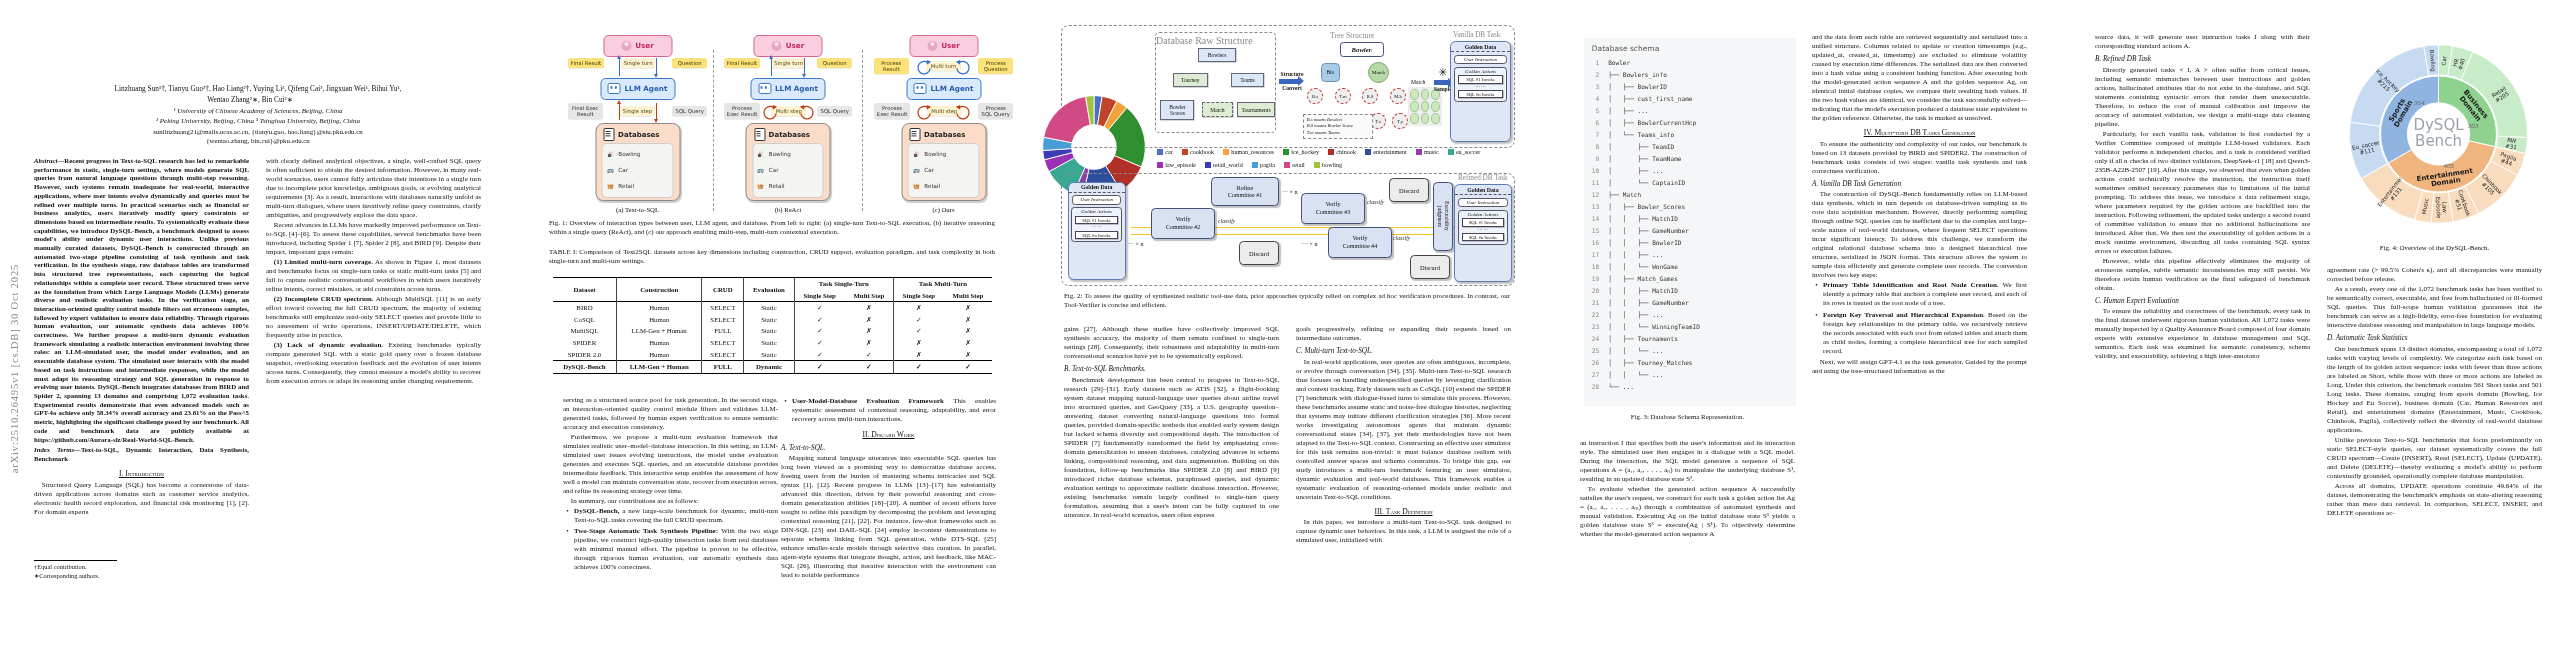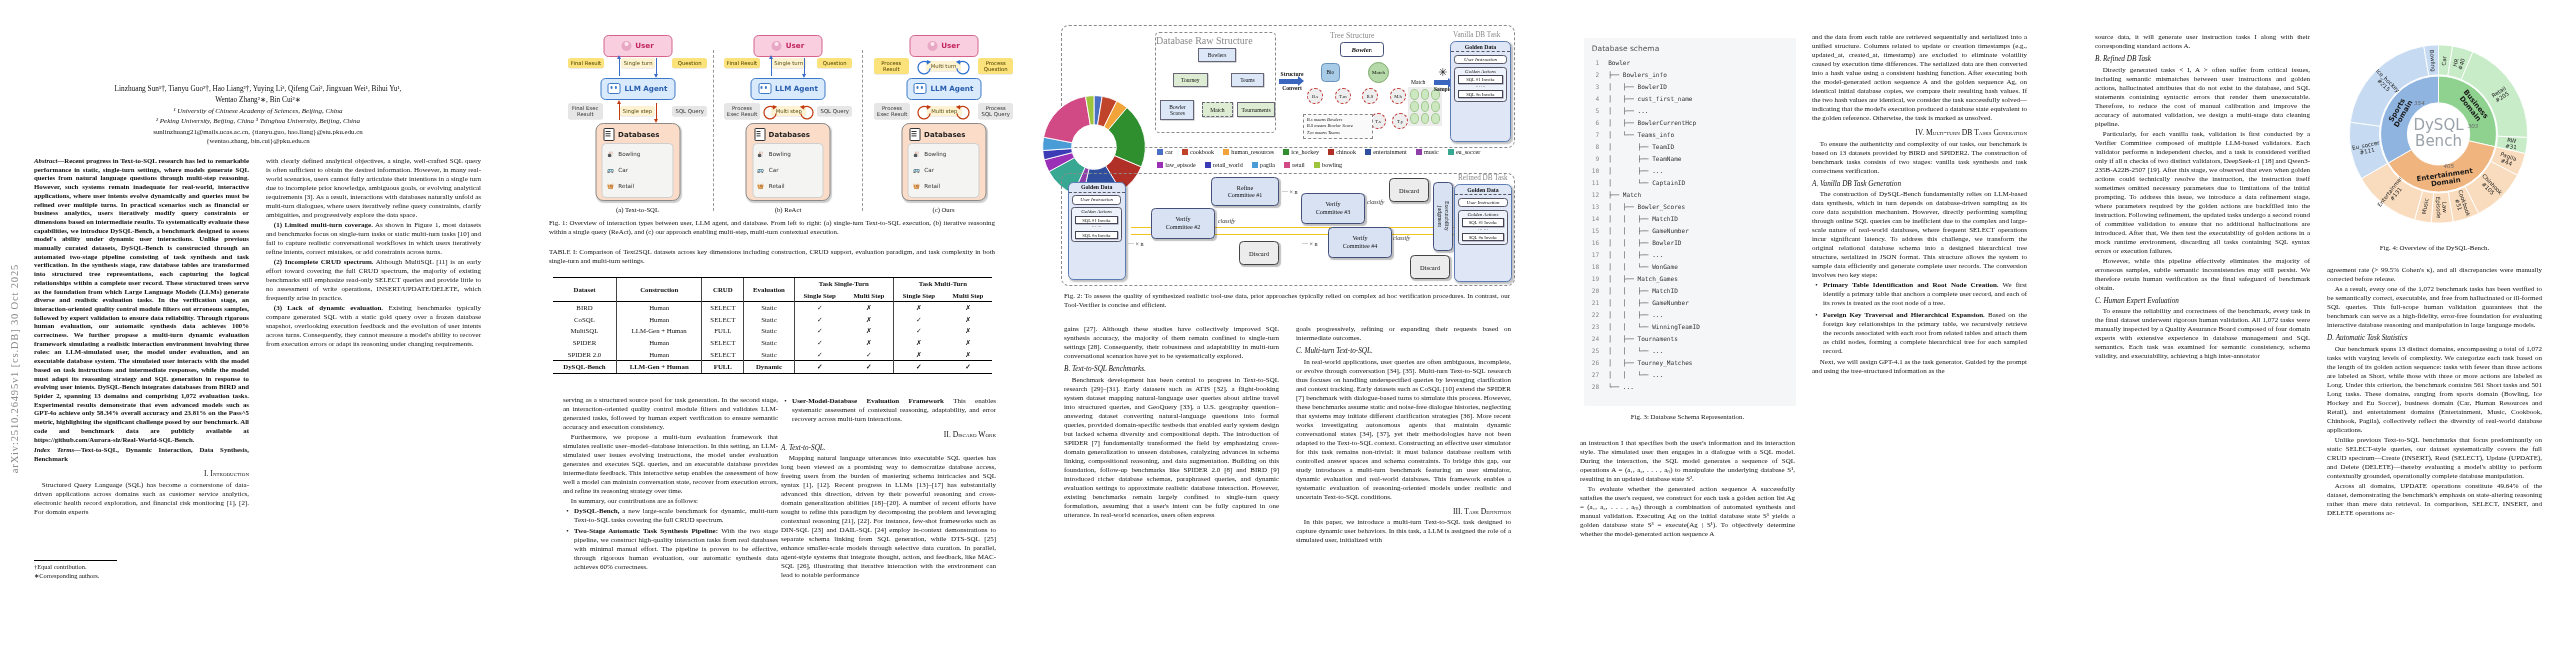--- a/index.html
+++ b/index.html
@@ -4,21 +4,21 @@
 <style>
   html,body{margin:0;padding:0;background:#fff;}
   #canvas{position:relative;width:2576px;height:667px;background:#fff;overflow:hidden;
           font-family:"Liberation Serif",serif;color:#111;}
   .page{position:absolute;top:0;width:515px;height:667px;background:#fff;}
   .abs{position:absolute;}
   .col{position:absolute;width:215px;}
   p{margin:0 0 1.1px 0;text-align:justify;text-indent:7.8px;font-size:7px;line-height:9px;}
   p.ni{text-indent:0;}
   .abstxt{font-weight:bold;font-size:6.8px;line-height:8.7px;}
-  .sechead{font-variant:small-caps;text-align:right;font-size:7.6px;margin:5px 0 2.8px;text-indent:0;}
+  .sechead{font-variant:small-caps;text-align:center;font-size:7.6px;margin:5px 0 2.8px;text-indent:0;text-decoration:underline;}
   .subhead{font-style:italic;font-size:7.2px;margin:4.4px 0 2.2px;text-indent:0;text-align:left;}
   .bullet{display:flex;margin:1.1px 0 1.1px 3.3px;}
   .bullet .dot{width:7.8px;font-size:7px;line-height:9px;}
   .bullet p{flex:1;}
   h1.title{font-weight:normal;font-size:14.5px;line-height:19px;text-align:center;margin:0;white-space:pre-line;}
   .authors{font-size:7.3px;text-align:center;line-height:10.6px;}
   .affil{font-size:7px;font-style:italic;text-align:center;line-height:9.4px;}
   .mails{font-size:6.9px;text-align:center;line-height:9.4px;}
   .arxiv{position:absolute;left:-141px;top:363px;width:311px;transform:rotate(-90deg);
          color:#8a8a8a;font-size:10.6px;letter-spacing:0.8px;text-align:center;}
@@ -111,41 +111,42 @@
   .sb-center{font-size:27px;fill:#9aa2aa;text-anchor:middle;font-family:"DejaVu Sans",sans-serif;}
 </style>
 </head>
 <body>
 
 <div id="canvas">
 
   <div class="page" style="left:0">
     <div class="arxiv">arXiv:2510.26495v1  [cs.DB]  30 Oct 2025</div>
     <div class="authors abs" style="left:44px;top:84px;width:428px">Linzhuang Sun¹†, Tianyu Guo²†, Hao Liang²†, Yuying Li³, Qifeng Cai², Jingxuan Wei¹, Bihui Yu¹,</div>
-    <div class="authors abs" style="left:44px;top:95px;width:428px">Wentao Zhang²∗, Bin Cui²∗</div>
+    <div class="authors abs" style="left:36px;top:95px;width:428px">Wentao Zhang²∗, Bin Cui²∗</div>
     <div class="affil abs" style="left:44px;top:107px;width:428px">¹ University of Chinese Academy of Sciences, Beijing, China</div>
     <div class="affil abs" style="left:44px;top:117px;width:428px">² Peking University, Beijing, China  ³ Tsinghua University, Beijing, China</div>
     <div class="mails abs" style="left:44px;top:127px;width:428px">sunlinzhuang21@mails.ucas.ac.cn, {tianyu.guo, hao.liang}@stu.pku.edu.cn</div>
     <div class="mails abs" style="left:44px;top:136px;width:428px">{wentao.zhang, bin.cui}@pku.edu.cn</div>
 
     <div class="col" style="left:34px;top:157px;height:434px">
       <p class="ni abstxt"><i><b>Abstract—</b></i><span>Recent progress in Text-to-SQL research has led to remarkable performance in static, single-turn settings, where models generate SQL queries from natural language questions through multi-step reasoning. However, such systems remain inadequate for real-world, interactive applications, where user intents evolve dynamically and queries must be refined over multiple turns. In practical scenarios such as financial or business analytics, users iteratively modify query constraints or dimensions based on intermediate results. To systematically evaluate these capabilities, we introduce DySQL-Bench, a benchmark designed to assess model's ability under dynamic user interactions. Unlike previous manually curated datasets, DySQL-Bench is constructed through an automated two-stage pipeline consisting of task synthesis and task verification. In the synthesis stage, raw database tables are transformed into structured tree representations, each capturing the logical relationships within a complete user record. These structured trees serve as the foundation from which Large Language Models (LLMs) generate diverse and realistic evaluation tasks. In the verification stage, an interaction-oriented quality control module filters out erroneous samples, followed by expert validation to ensure data reliability. Through rigorous human evaluation, our automatic synthesis data achieves 100% correctness. We further propose a multi-turn dynamic evaluation framework simulating a realistic interaction environment involving three roles: an LLM-simulated user, the model under evaluation, and an executable database system. The simulated user interacts with the model based on task instructions and intermediate responses, while the model must adapt its reasoning strategy and SQL generation in response to evolving user intents. DySQL-Bench integrates databases from BIRD and Spider 2, spanning 13 domains and comprising 1,072 evaluation tasks. Experimental results demonstrate that even advanced models such as GPT-4o achieve only 58.34% overall accuracy and 23.81% on the Pass^5 metric, highlighting the significant challenge posed by our benchmark. All code and benchmark data are publicly available at https://github.com/Aurora-slz/Real-World-SQL-Bench.</span></p>
       <p class="ni abstxt" style="margin-top:2.2px"><i>Index Terms—</i><span>Text-to-SQL, Dynamic Interaction, Data Synthesis, Benchmark</span></p>
       <div class="sechead">I. Introduction</div>
       <p>Structured Query Language (SQL) has become a cornerstone of data-driven applications across domains such as customer service analytics, electronic health record exploration, and financial risk monitoring [1], [2]. For domain experts</p>
     </div>
     <div class="abs" style="left:34px;top:560px;width:215px">
       <div class="fnrule"></div>
       <p class="fn">†Equal contribution.</p>
       <p class="fn">∗Corresponding authors.</p>
     </div>
 
     <div class="col" style="left:266px;top:157px;height:472px">
       <p class="ni">with clearly defined analytical objectives, a single, well-crafted SQL query is often sufficient to obtain the desired information. However, in many real-world scenarios, users cannot fully articulate their intentions in a single turn due to incomplete prior knowledge, ambiguous goals, or evolving analytical requirements [3]. As a result, interactions with databases naturally unfold as multi-turn dialogues, where users iteratively refine query constraints, clarify ambiguities, and progressively explore the data space.</p>
-      <p><b>(1) Limited multi-turn coverage.</b> <span>As shown in Figure 1, most datasets and benchmarks focus on single-turn tasks or static multi-turn tasks [10] and fail to capture realistic conversational workflows in which users iteratively refine intents, correct mistakes, or add constraints across turns.</span></p>
+      <p>Recent advances in LLMs have markedly improved performance on Text-to-SQL [4]–[6]. To assess these capabilities, several benchmarks have been introduced, including Spider 1 [7], Spider 2 [8], and BIRD [9]. Despite their impact, important gaps remain:</p>
+      <p><b>(1) Limited multi-turn coverage.</b> <span>As shown in Figure 1, most datasets and benchmarks focus on single-turn tasks or static multi-turn tasks [5] and fail to capture realistic conversational workflows in which users iteratively refine intents, correct mistakes, or add constraints across turns.</span></p>
       <p><b>(2) Incomplete CRUD spectrum.</b> <span>Although MultiSQL [11] is an early effort toward covering the full CRUD spectrum, the majority of existing benchmarks still emphasize read-only SELECT queries and provide little to no assessment of write operations, INSERT/UPDATE/DELETE, which frequently arise in practice.</span></p>
       <p><b>(3) Lack of dynamic evaluation.</b> <span>Existing benchmarks typically compare generated SQL with a static gold query over a frozen database snapshot, overlooking execution feedback and the evolution of user intents across turns. Consequently, they cannot measure a model's ability to recover from execution errors or adapt its reasoning under changing requirements.</span></p>
     </div>
   </div>
 
   <div class="page" style="left:515px">
     <div class="figbox" style="left:31px;top:28px;width:453px;height:183px">
       <div class="vsep" style="left:167px"></div>
       <div class="vsep" style="left:316px"></div>
 
@@ -397,21 +398,21 @@
     <div class="col" style="left:48px;top:396px">
       <p class="ni">serving as a structured source pool for task generation. In the second stage, an interaction-oriented quality control module filters and validates LLM-generated tasks, followed by human expert verification to ensure semantic accuracy and execution consistency.</p>
       <p>Furthermore, we propose a multi-turn evaluation framework that simulates realistic user–model–database interaction. In this setting, an LLM-simulated user issues evolving instructions, the model under evaluation generates and executes SQL queries, and an executable database provides intermediate feedback. This interactive setup enables the assessment of how well a model can maintain conversation state, recover from execution errors, and refine its reasoning strategy over time.</p>
       <p>In summary, our contributions are as follows:</p>
       <div class="bullet">
           <span class="dot">•</span>
           <p class="ni"><b>DySQL-Bench,</b> <span>a new large-scale benchmark for dynamic, multi-turn Text-to-SQL tasks covering the full CRUD spectrum.</span></p>
         </div>
       <div class="bullet">
           <span class="dot">•</span>
-          <p class="ni"><b>Two-Stage Automatic Task Synthesis Pipeline:</b> <span>With the two stage pipeline, we construct high-quality interaction tasks from real databases with minimal manual effort. The pipeline is proven to be effective, through rigorous human evaluation, our automatic synthesis data achieves 60% correctness.</span></p>
+          <p class="ni"><b>Two-Stage Automatic Task Synthesis Pipeline:</b> <span>With the two stage pipeline, we construct high-quality interaction tasks from real databases with minimal manual effort. The pipeline is proven to be effective, through rigorous human evaluation, our automatic synthesis data achieves 100% correctness.</span></p>
         </div>
     </div>
     <div class="col" style="left:266px;top:396px">
       <div class="bullet">
           <span class="dot">•</span>
           <p class="ni"><b>User-Model-Database Evaluation Framework</b> <span>This enables systematic assessment of contextual reasoning, adaptability, and error recovery across multi-turn interactions.</span></p>
         </div>
       <div class="sechead">II. Discard Work</div>
       <div class="subhead">A. Text-to-SQL.</div>
       <p>Mapping natural language utterances into executable SQL queries has long been viewed as a promising way to democratize database access, freeing users from the burden of mastering schema intricacies and SQL syntax [1], [12]. Recent progress in LLMs [13]–[17] has substantially advanced this direction, driven by their powerful reasoning and cross-domain generalization abilities [18]–[20]. A number of recent efforts have sought to refine this paradigm by decomposing the problem and leveraging contextual reasoning [21], [22]. For instance, few-shot frameworks such as DIN-SQL [23] and DAIL-SQL [24] employ in-context demonstrations to separate schema linking from SQL generation, while DTS-SQL [25] enhance smaller-scale models through selective data curation. In parallel, agent-style systems that integrate thought, action, and feedback, like MAC-SQL [26], illustrating that iterative interaction with the environment can lead to notable performance</p>

